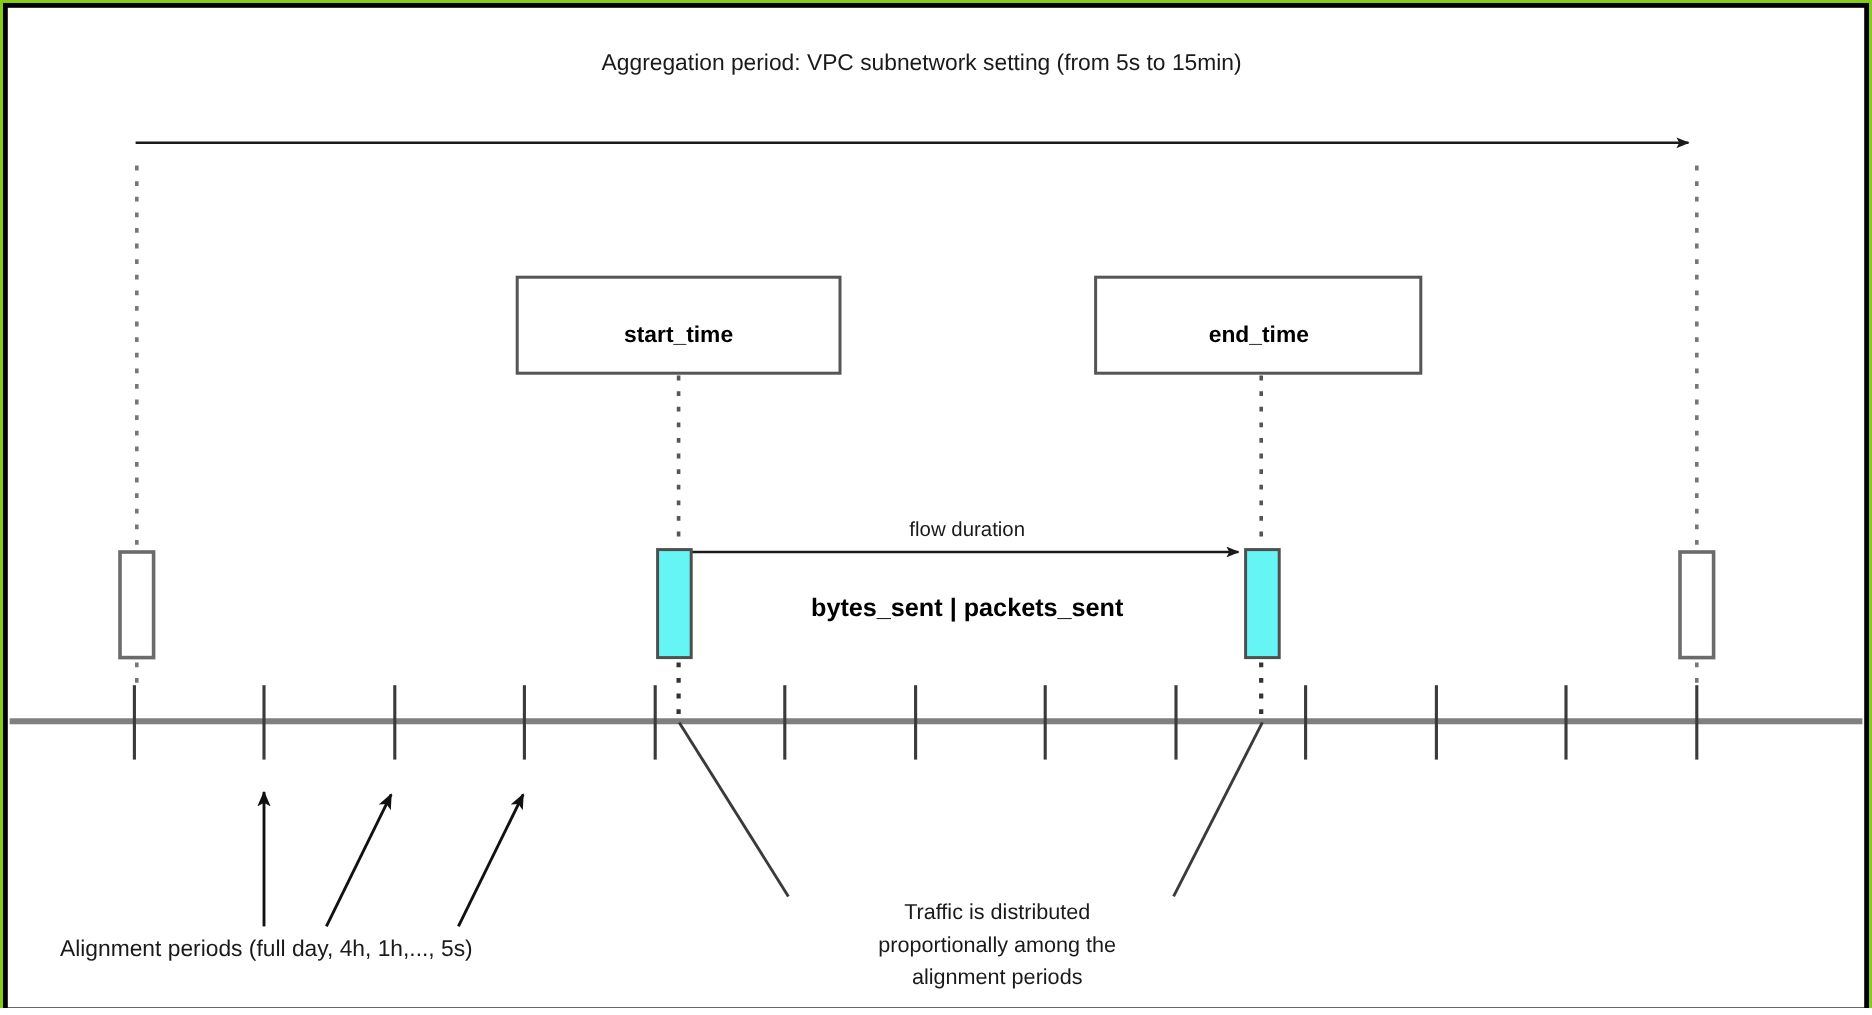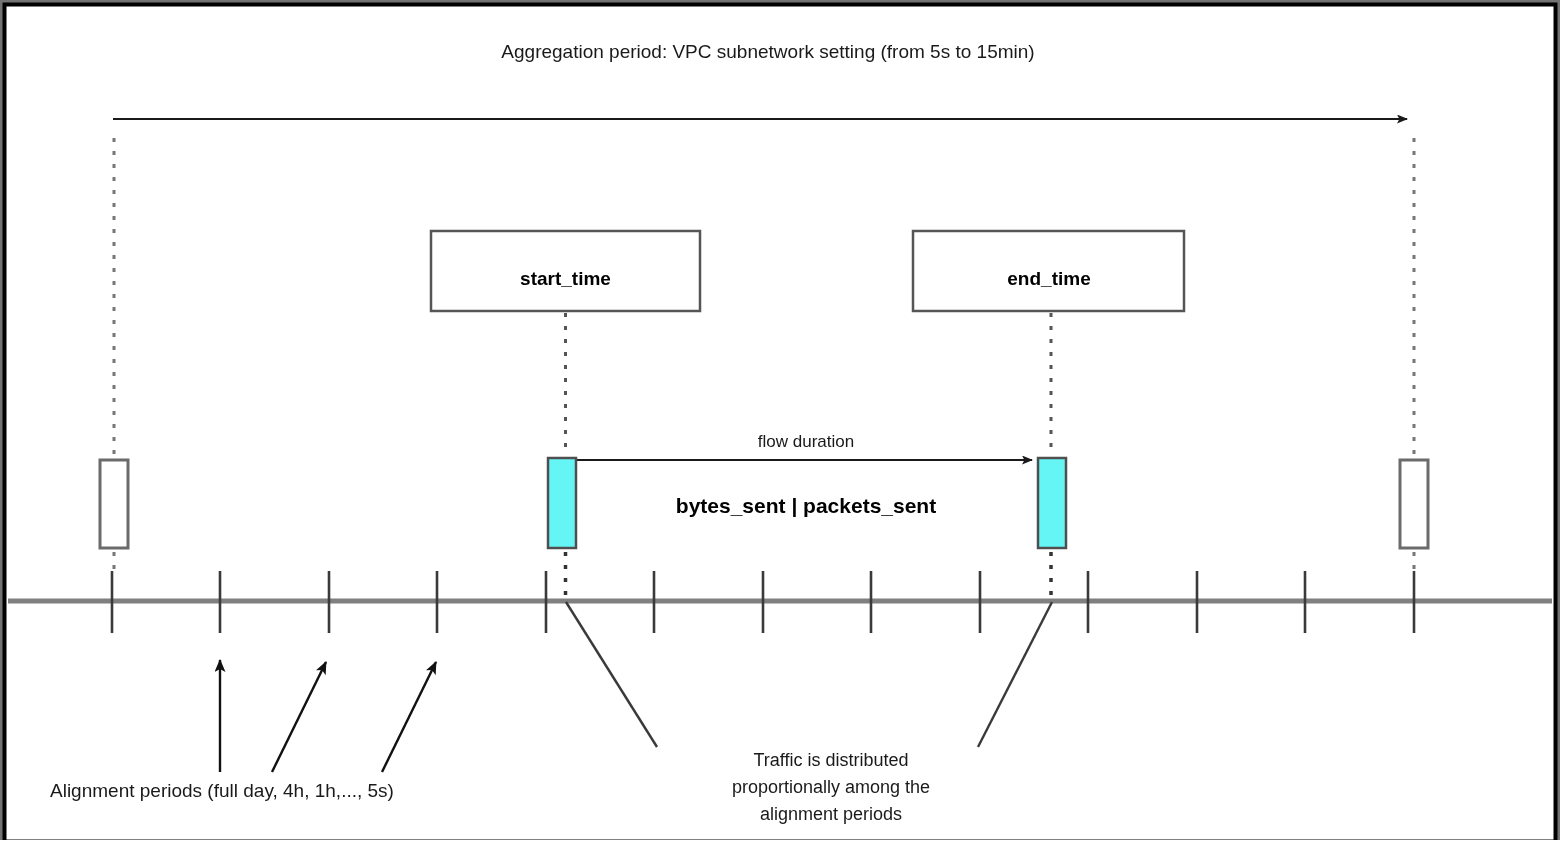--- a/index.html
+++ b/index.html
@@ -8,21 +8,21 @@
     padding: 0;
     background: #ffffff;
   }
   body {
     font-family: "Liberation Sans", sans-serif;
   }
   #diagram-root {
     position: relative;
     width: 1560px;
     height: 840px;
-    background: #737373;
+    background: #84cc16;
     overflow: hidden;
   }
   #diagram-svg {
     position: absolute;
     top: 0;
     left: 0;
     width: 1560px;
     height: 846px;
     display: block;
   }

